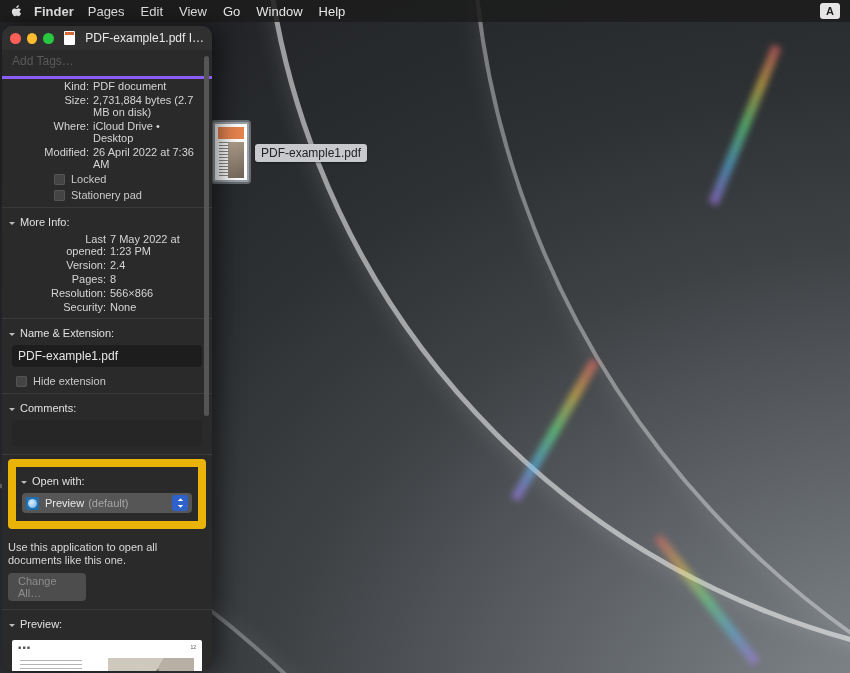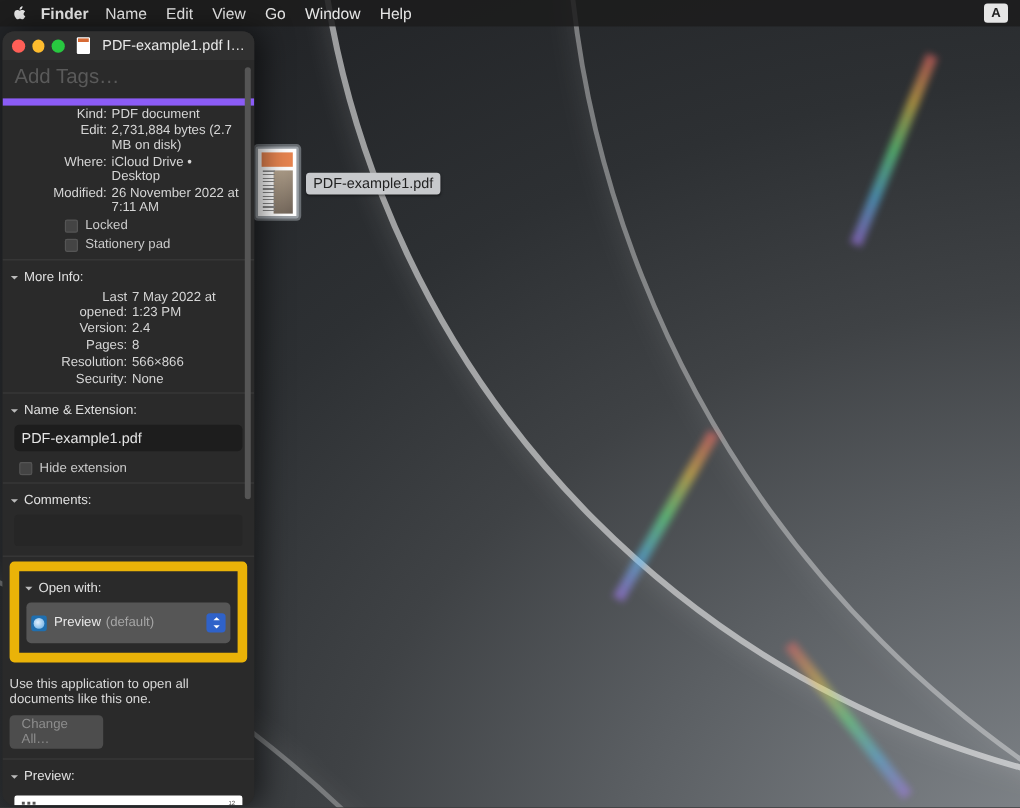--- a/index.html
+++ b/index.html
@@ -103,22 +103,22 @@
 
   .scroll-area { position: relative; flex:1; overflow:hidden; }
   .scrollbar {
     position:absolute; right:3px; top:0; width:5px; height:100%;
   }
   .scrollbar .track { position:absolute; inset:0; background:transparent; }
   .scrollbar .thumb { position:absolute; left:0; width:5px; top:6px; height:360px; background:#555; border-radius:3px; }
 
   .panel { font-size: 11px; }
   .tag-row {
-    padding: 4px 10px 8px; color:#5a5a5a; font-size:17px;
-    border-bottom:6px solid #8b5cf6;
+    padding: 4px 10px 8px; color:#5a5a5a; font-size:12px;
+    border-bottom:3px solid #8b5cf6;
   }
   .section-header {
     display:flex; align-items:center; gap:4px;
     padding: 4px 6px; color:#e0e0e0; font-size:11px;
   }
   .chev { width:8px; height:8px; }
   .chev svg{width:8px;height:8px;fill:#bbb;}
   .kv { display:flex; padding: 1px 10px 1px 10px; }
   .kv .k { width: 45px; text-align:right; color:#d5d5d5; margin-right:4px; flex-shrink:0;margin-left:32px;}
   .kv .v { color:#d5d5d5; flex:1; }
@@ -135,21 +135,21 @@
     margin: 2px 10px 8px; height: 26px; background:#262626;
     border-radius:3px;
   }
 
   .openwith-region {
     margin: 4px 6px 8px 6px; padding: 8px 4px 8px 4px;
     border: 8px solid #eab308; border-radius: 4px;
   }
   .open-select {
     display:flex; align-items:center; gap:6px;
-    margin: 4px 2px 0; height:34px; padding: 0 4px;
+    margin: 4px 2px 0; height:20px; padding: 0 4px;
     background:#565656; border-radius:4px; position:relative;
     color:#e9e9e9; font-size:11px;
   }
   .open-select .app-ico{
     width:13px;height:13px;border-radius:2px;background:#1f6fb0;position:relative;
   }
   .open-select .app-ico::after{content:"";position:absolute;left:2px;top:2px;width:9px;height:9px;border-radius:50%;background:radial-gradient(circle at 40% 40%,#dff0ff,#5fa7e0);}
   .default-tag{ color:#a5a5a5; margin-left:-2px;}
   .open-select .dd {
     margin-left:auto; width:16px; height:16px; border-radius:3px;
@@ -190,21 +190,21 @@
   <div class="rainbow rb3"></div>
 </div>
 
 <div class="menubar no-select">
   <span class="apple">
     <svg viewBox="0 0 12 14">
         <path d="M9.4 7.4c0-1.6 1.3-2.4 1.4-2.4-0.8-1.1-2-1.3-2.4-1.3-1-0.1-2 0.6-2.5 0.6s-1.3-0.6-2.2-0.6C2.5 3.7 1 4.7 1 6.9c0 1.3 0.5 2.7 1.1 3.5 0.5 0.8 1.1 1.6 2 1.6 0.8 0 1.1-0.5 2.1-0.5s1.2 0.5 2.1 0.5c0.9 0 1.5-0.8 2-1.6 0.4-0.6 0.6-1.2 0.7-1.4C11 8.9 9.4 8.7 9.4 7.4zM7.8 2.4C8.3 1.8 8.6 1 8.5 0.2 7.8 0.2 7 0.7 6.5 1.2 6.1 1.7 5.7 2.6 5.8 3.3 6.6 3.4 7.3 2.9 7.8 2.4z"></path>
       </svg>
   </span>
   <span class="app-name">Finder</span>
-  <span class="m-item">Name</span>
+  <span class="m-item">Pages</span>
   <span class="m-item">Edit</span>
   <span class="m-item">View</span>
   <span class="m-item">Go</span>
   <span class="m-item">Window</span>
   <span class="m-item">Help</span>
   <span class="spacer"></span>
   <span class="tray">A</span>
 </div>
 
 <div class="desktop-icon no-select">
@@ -226,30 +226,30 @@
   <div class="scroll-area">
     <div class="panel">
       <div class="tag-row">Add Tags…</div>
 
       
       <div class="kv">
           <span class="k">Kind:</span>
           <span class="v">PDF document</span>
         </div>
       <div class="kv">
-          <span class="k">Edit:</span>
+          <span class="k">Size:</span>
           <span class="v">2,731,884 bytes (2.7 MB on disk)</span>
         </div>
       <div class="kv">
           <span class="k">Where:</span>
           <span class="v">iCloud Drive • Desktop</span>
         </div>
       <div class="kv">
           <span class="k">Modified:</span>
-          <span class="v">26 November 2022 at 7:11 AM</span>
+          <span class="v">26 April 2022 at 7:36 AM</span>
         </div>
       <div class="chk-row">
           <span class="chk"></span>
           <span>Locked</span>
         </div>
       <div class="chk-row">
           <span class="chk"></span>
           <span>Stationery pad</span>
         </div>
       <div class="sep"></div>

